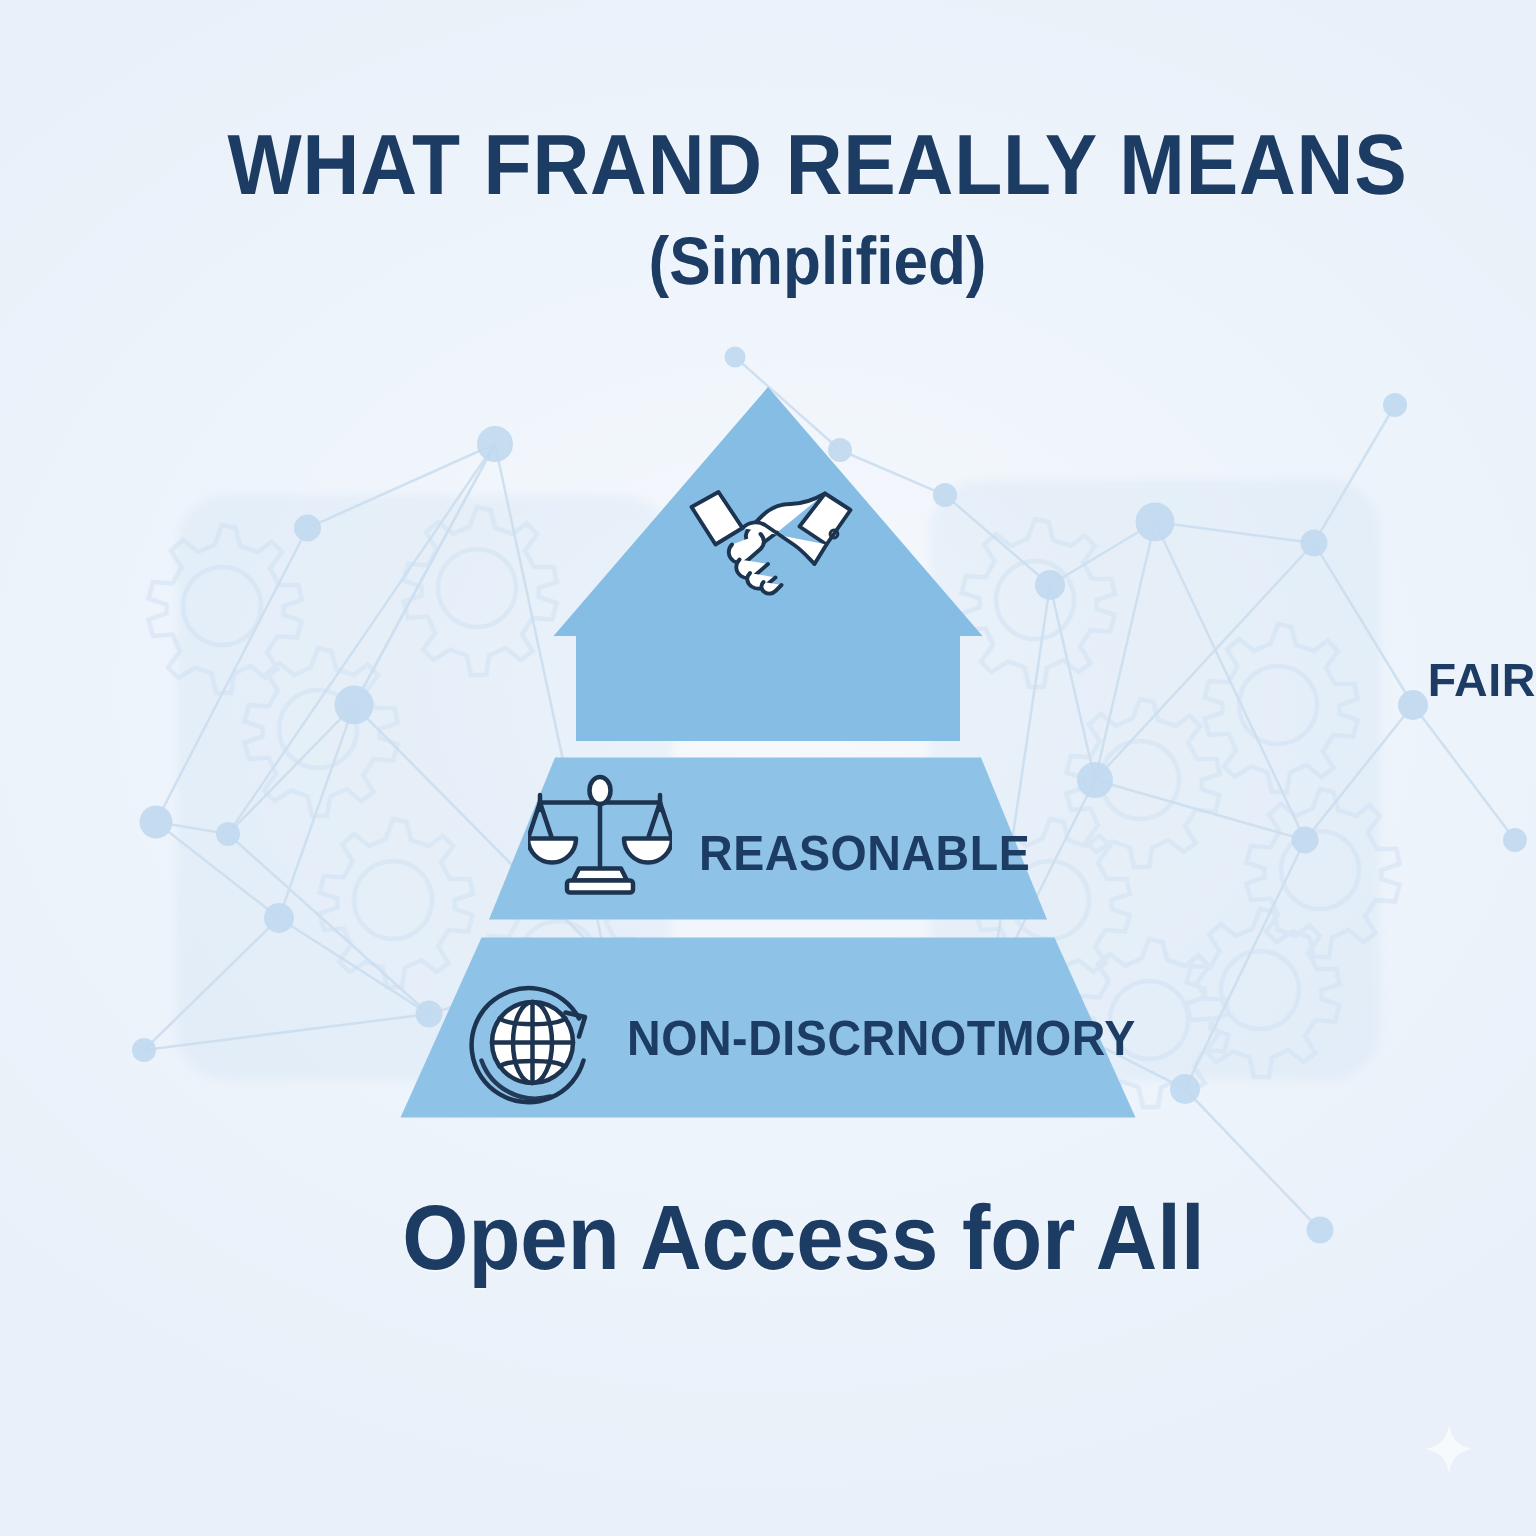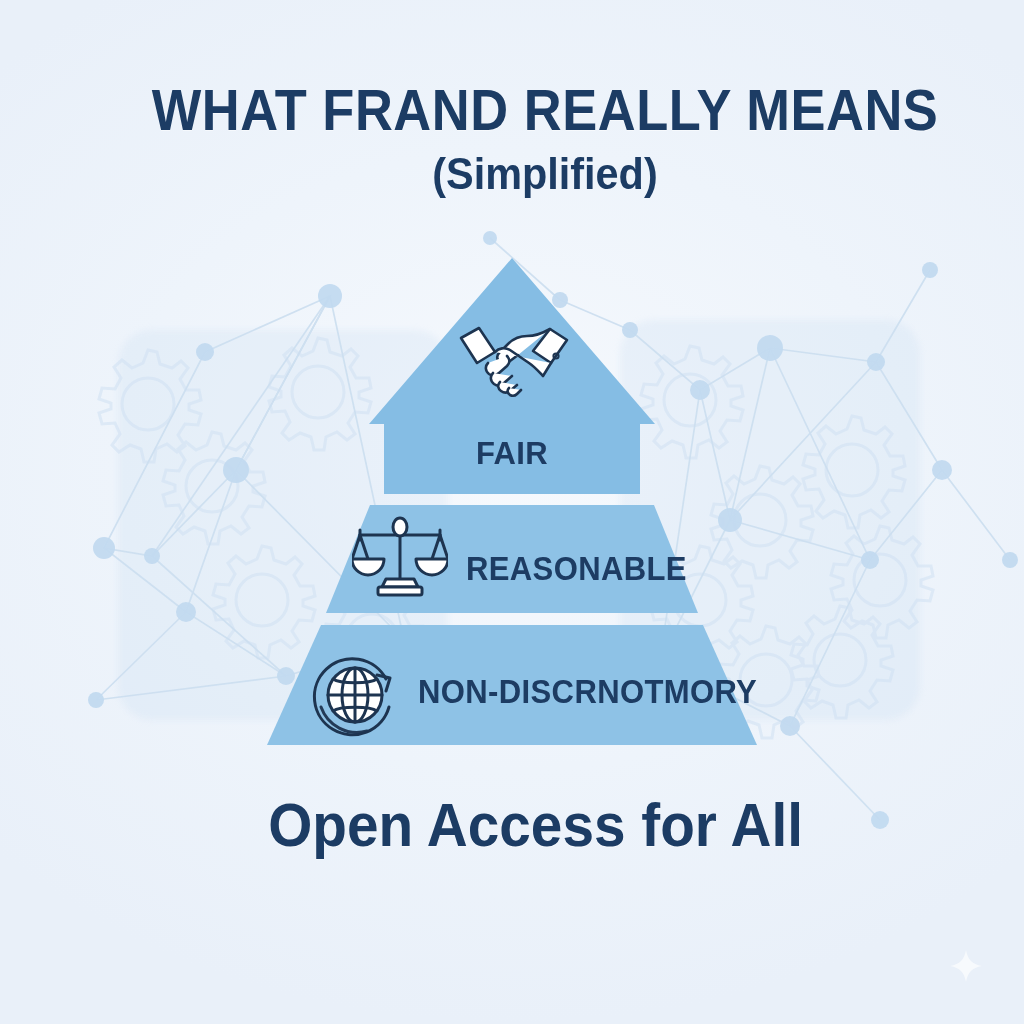--- a/index.html
+++ b/index.html
@@ -51,21 +51,21 @@
   .tier-label{
     position:absolute;z-index:5;
     font-family:"Liberation Sans Narrow","Liberation Sans",sans-serif;
     font-weight:700;
     color:#1d3c63;
     letter-spacing:.4px;
     white-space:nowrap;
     transform:scaleX(.94);
     transform-origin:left center;
   }
-  #label-fair{left:0;top:436px;width:1024px;text-align:center;font-size:31px;transform:none;}
+  #label-fair{left:0;top:436px;width:1024px;text-align:right;font-size:31px;transform:none;}
   #label-reasonable{left:466px;top:550px;font-size:33px;}
   #label-nondisc{left:418px;top:673px;font-size:33px;}
 
   .tier-icon{position:absolute;z-index:5;}
   #icon-handshake{left:455px;top:318px;width:118px;height:80px;}
   #icon-scales{left:352px;top:515px;width:96px;height:86px;}
   #icon-globe{left:305px;top:645px;width:104px;height:100px;}
 
   
   .footer{

